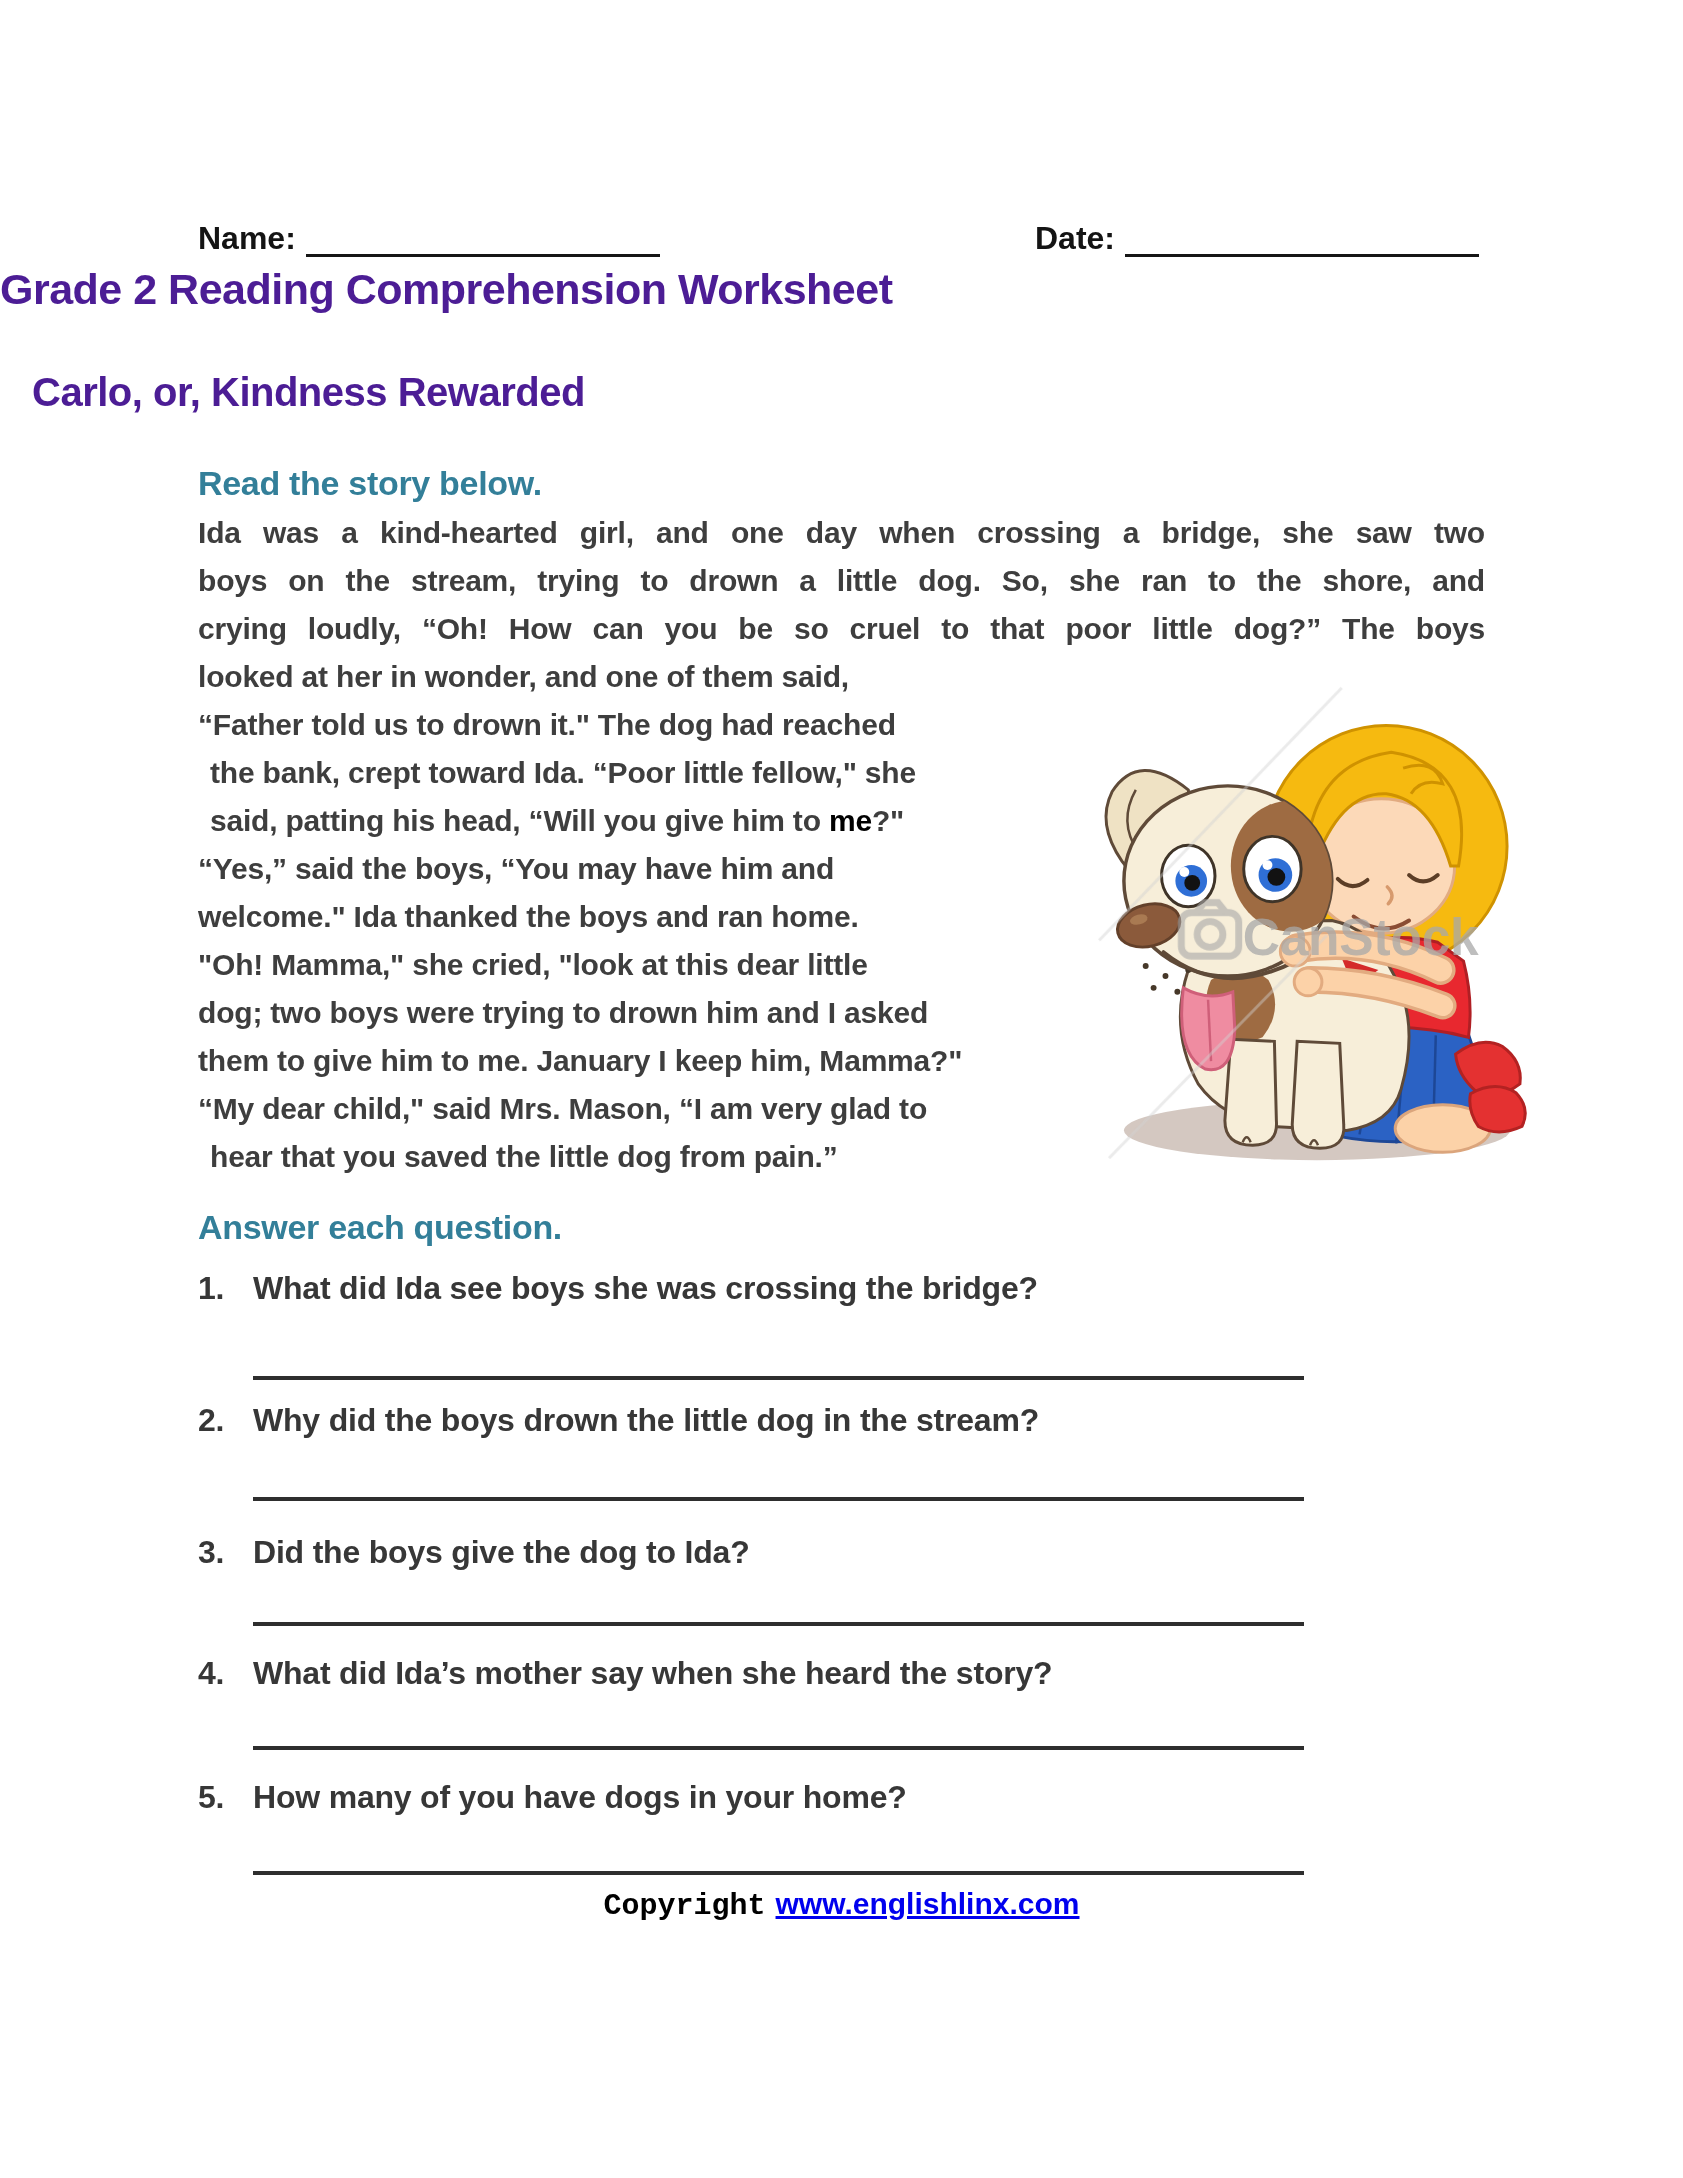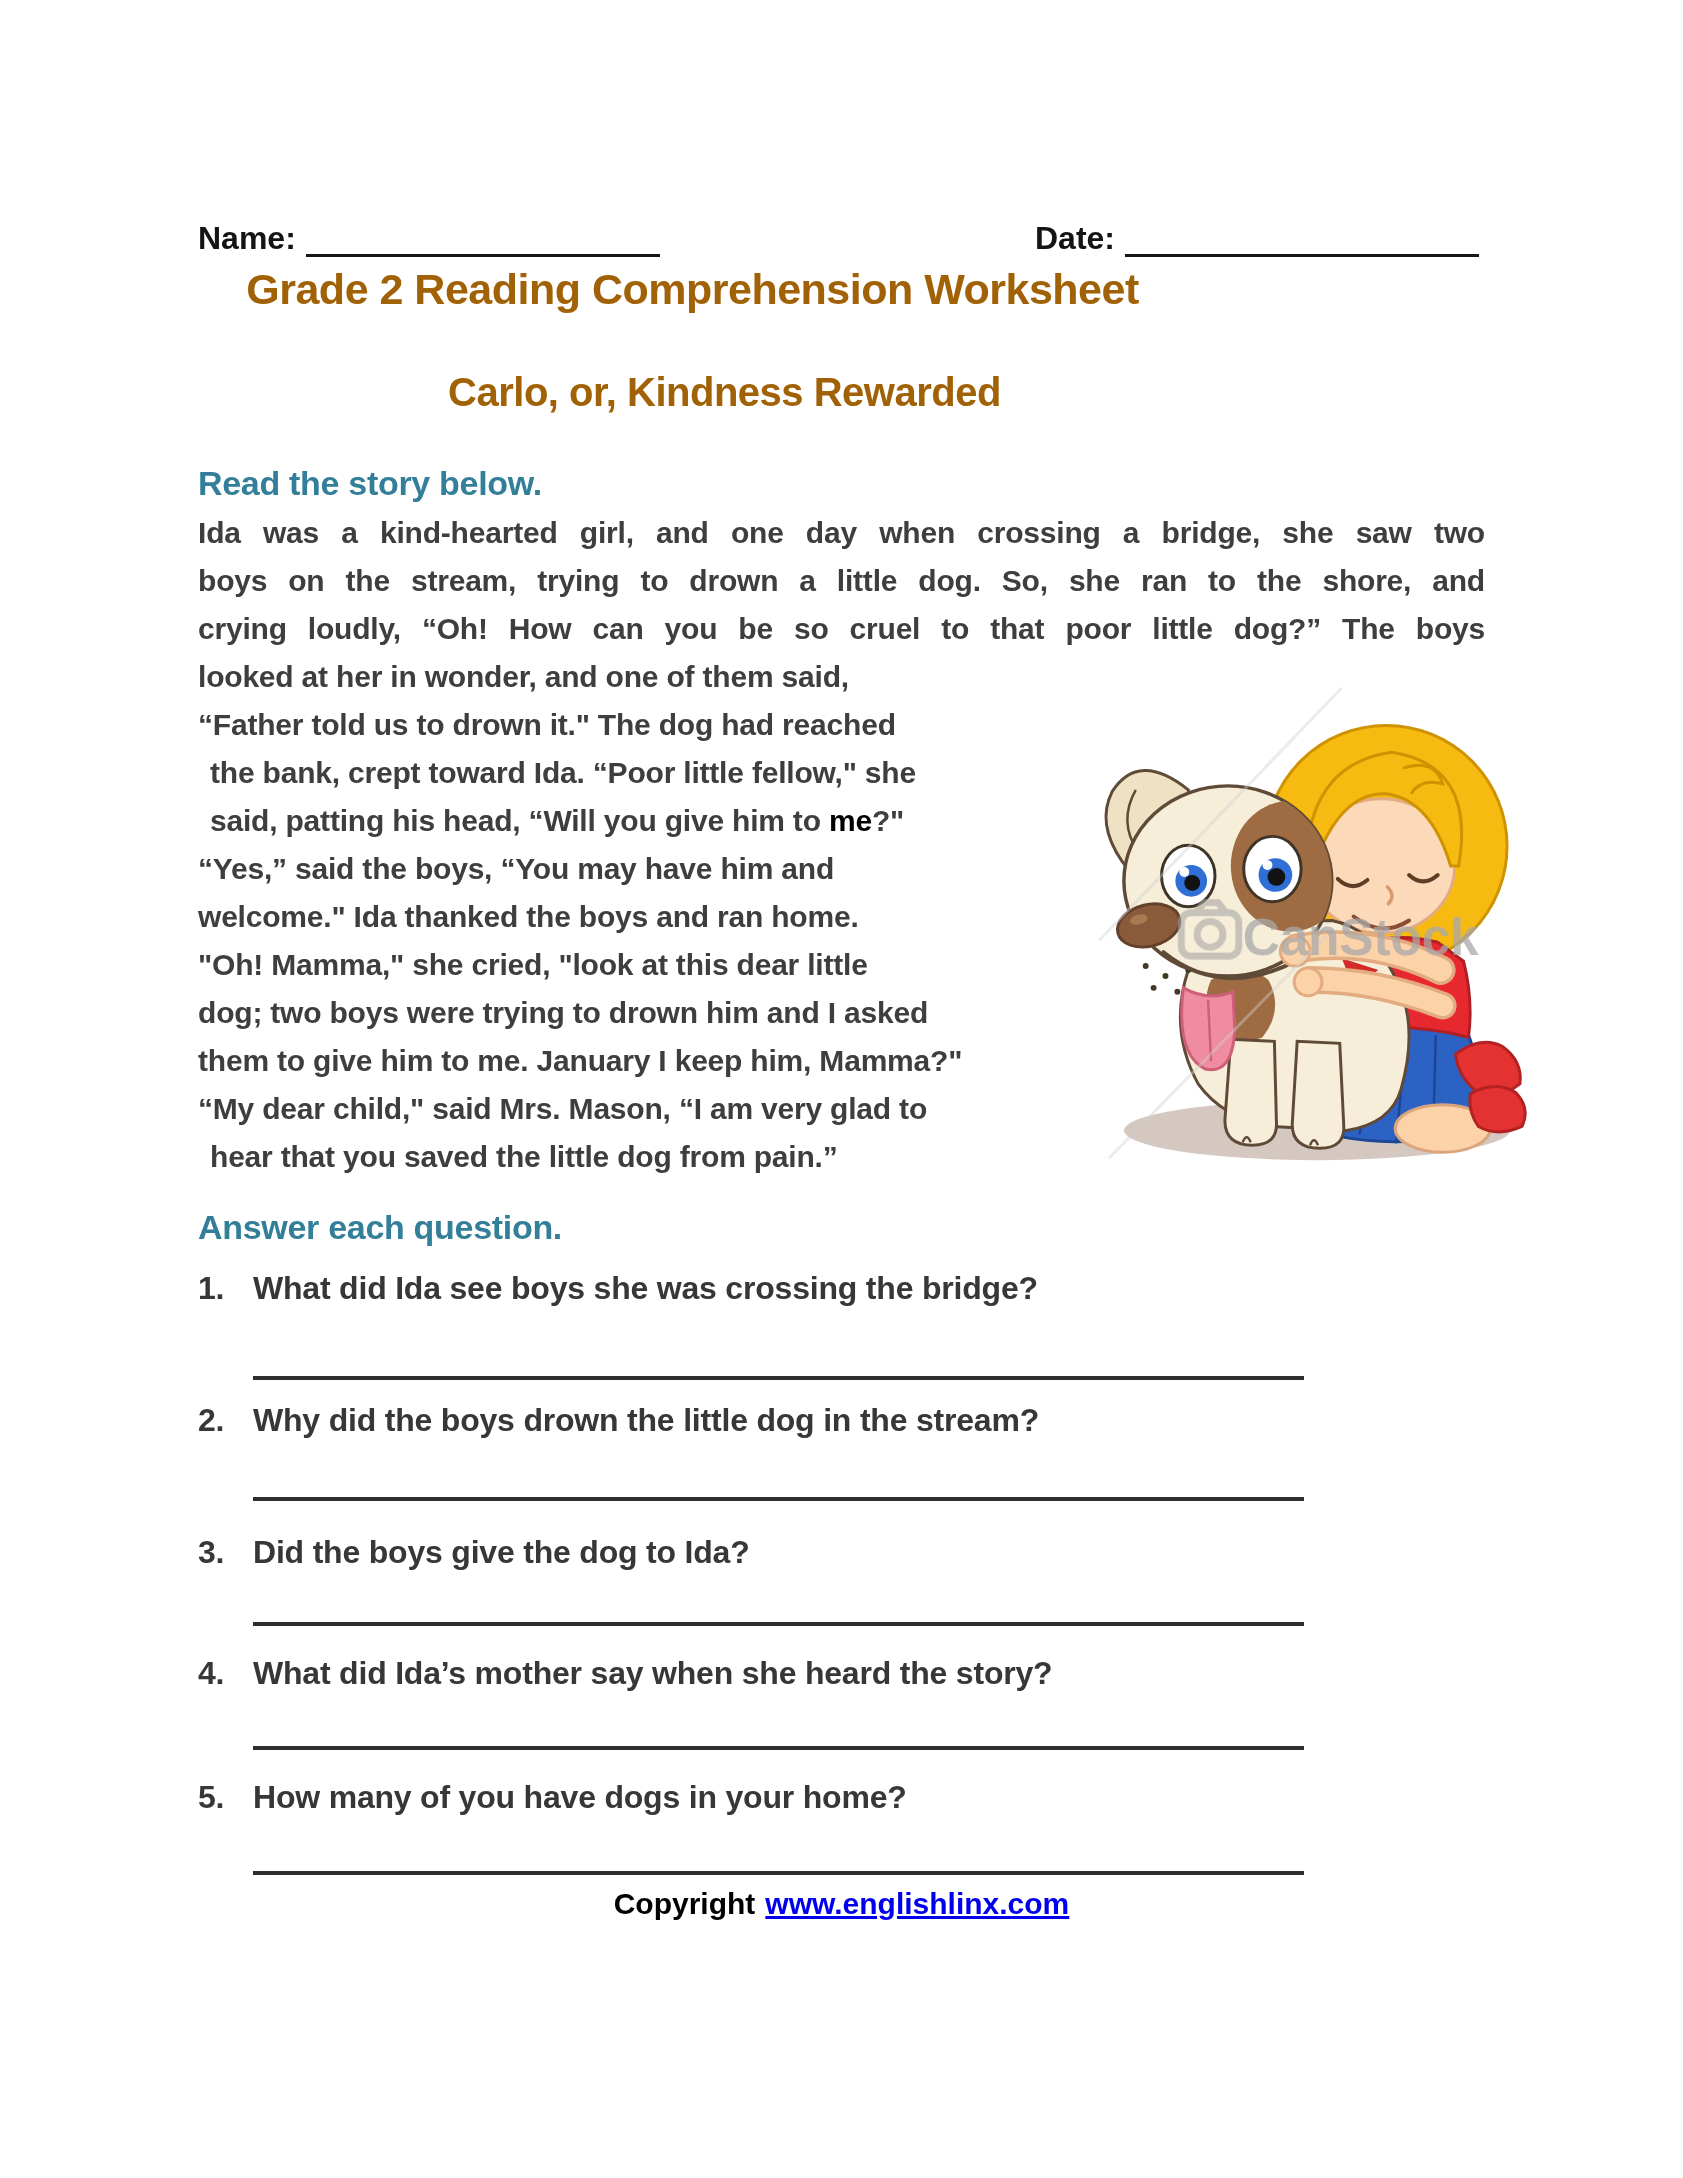--- a/index.html
+++ b/index.html
@@ -6,21 +6,21 @@
   #page{
     position:relative;width:1683px;height:2178px;background:#ffffff;
     font-family:"Liberation Sans",sans-serif;font-weight:bold;overflow:hidden;
   }
   
   .hdr-field{position:absolute;top:220px;font-size:32px;color:#141414;display:flex;align-items:flex-end;}
   #name-field{left:198px;}
   #date-field{left:1035px;}
   .blank-line{display:inline-block;width:354px;height:31px;border-bottom:3px solid #161616;margin-left:10px;}
   
-  .title{position:absolute;left:0;width:1385px;text-align:center;color:#a16207;letter-spacing:-0.5px;}
+  .title{position:absolute;left:0;width:1385px;color:#4c1d95;letter-spacing:-0.5px;}
   #doc-title{top:265px;font-size:43px;}
   #doc-subtitle{top:370px;font-size:40px;padding-left:32px;}
   
   .section-heading{position:absolute;left:198px;color:#337f99;font-size:34px;letter-spacing:-0.3px;}
   #story-heading{top:444px;margin-top:20px;}
   #questions-heading{top:1208px;}
   
   #story{position:absolute;left:198px;top:509px;width:1287px;font-size:30px;color:#3e3e3e;letter-spacing:-0.2px;}
   .story-line{height:48px;line-height:48px;white-space:nowrap;}
   .story-line.justify{white-space:normal;text-align:justify;text-align-last:justify;}
@@ -29,21 +29,21 @@
   
   #illustration{position:absolute;left:896px;top:164px;width:441px;height:500px;}
   
   .question{position:absolute;left:198px;font-size:32px;color:#373737;white-space:nowrap;letter-spacing:-0.2px;}
   .question .num{display:inline-block;width:55px;}
   .answer-line{position:absolute;left:253px;width:1051px;height:0;border-top:4px solid #2e2e2e;}
   #a1{top:1376px;} #a2{top:1497px;} #a3{top:1622px;} #a4{top:1746px;} #a5{top:1871px;}
   #q1{top:1270px;} #q2{top:1402px;} #q3{top:1534px;} #q4{top:1655px;} #q5{top:1779px;}
   
   #footer{position:absolute;top:1887px;left:0;width:1683px;text-align:center;font-size:30px;color:#000000;}
-  #footer .label{margin-right:10px;}
+  #footer .label{margin-right:10px;font-family:Liberation Mono, monospace;}
   #footer a{color:#0000ee;text-decoration:underline;}
 </style>
 </head>
 <body>
 
 <div id="page">
 
   <div class="hdr-field" id="name-field">
     <span>Name:</span>
     <span class="blank-line"></span>

